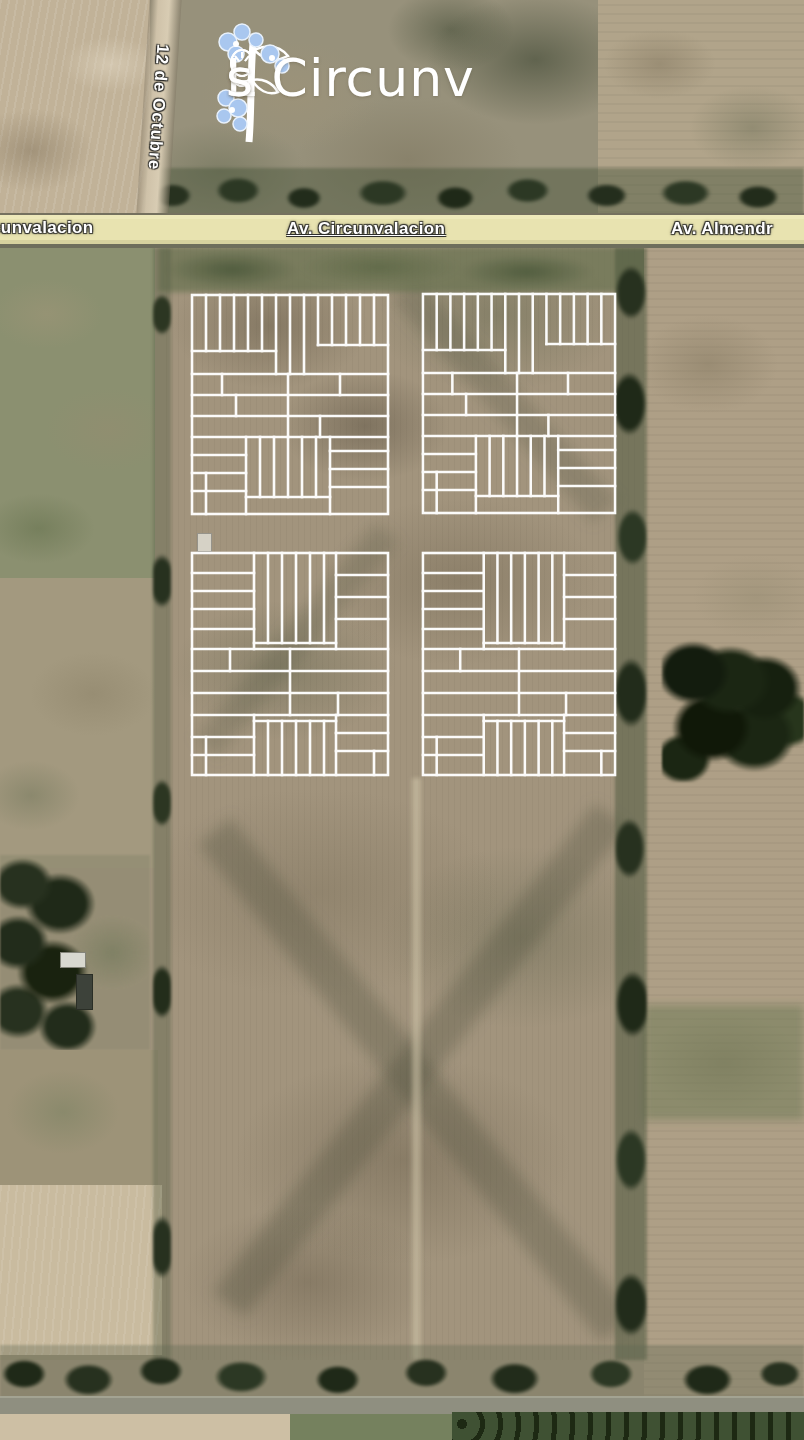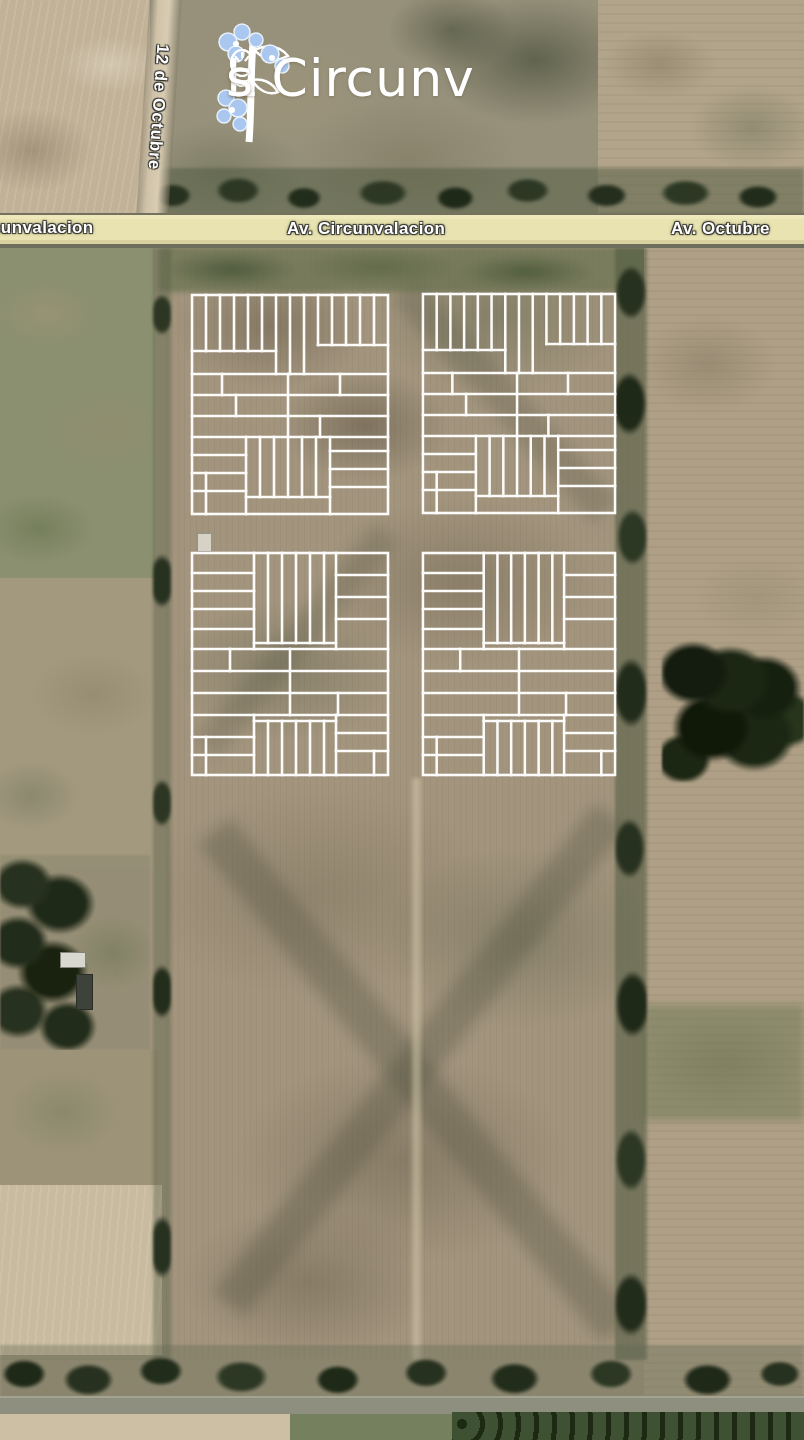--- a/index.html
+++ b/index.html
@@ -81,21 +81,21 @@
   
   .dirt-road{left:143px;top:-10px;width:32px;height:235px;transform:rotate(3.5deg);
     background:linear-gradient(90deg, rgba(120,110,92,.4), var(--dirt-road,#cfc2a9) 28%, #d8ccb3 62%, rgba(120,110,92,.4));}
   .road-h{left:0;top:213px;width:804px;height:35px;
     background:linear-gradient(#75715f 0 2px, #eee9ba 2px 6px, var(--road-fill,#e8e3b0) 6px 27px, #d7d29f 27px 31px, #6e6e5c 31px 35px);}
   .road-label{position:absolute;font-size:17px;font-weight:bold;color:var(--label-text,#fff);
     letter-spacing:.4px;white-space:nowrap;
     text-shadow:-1px -1px 1px rgba(45,45,42,.95), 1px -1px 1px rgba(45,45,42,.95),
                 -1px 1px 1px rgba(45,45,42,.95), 1px 1px 1px rgba(45,45,42,.95), 0 0 4px rgba(0,0,0,.4);}
   .lbl-left{left:-9px;top:218px;}
-  .lbl-center{left:287px;top:219px;}
+  .lbl-center{left:287px;top:219px;text-decoration:underline;}
   .lbl-right{left:671px;top:219px;}
   .lbl-cross{left:148px;top:44px;writing-mode:vertical-rl;transform:rotate(4deg);
     font-size:17px;font-weight:bold;color:var(--label-text,#fff);letter-spacing:1px;
     text-shadow:-1px -1px 1px rgba(45,45,42,.95), 1px -1px 1px rgba(45,45,42,.95),
                 -1px 1px 1px rgba(45,45,42,.95), 1px 1px 1px rgba(45,45,42,.95);}
 
   
   .strip-green{left:158px;top:247px;width:492px;height:45px;filter:blur(2.5px);
     background-image:
       radial-gradient(90px 26px at 15% 50%, rgba(70,84,54,.8), transparent 75%),
@@ -228,21 +228,21 @@
 
   <div class="bottom-trees"></div>
   <div class="bottom-road"></div>
   <div class="orchard"></div>
   <div class="bottom-left-field"></div>
   <div class="bottom-mid-green"></div>
 
   <div class="road-h"></div>
   <div class="road-label lbl-left">cunvalacion</div>
   <div class="road-label lbl-center">Av. Circunvalacion</div>
-  <div class="road-label lbl-right">Av. Octubre</div>
+  <div class="road-label lbl-right">Av. Almendr</div>
   <div class="lbl-cross">12 de Octubre</div>
 
   <div class="shed"></div>
 
   <div class="lot-block b1">
       <svg viewBox="0 0 200 223" preserveAspectRatio="none" style="width: 100%; height: 100%; display: block;">
         <rect x="2" y="2" width="196" height="219" fill="none" stroke="#ffffff" stroke-width="2.6" stroke-linecap="square"></rect>
         <line x1="2" y1="58" x2="86" y2="58" stroke="#ffffff" stroke-width="2.6" stroke-linecap="square"></line>
         <line x1="128" y1="52" x2="198" y2="52" stroke="#ffffff" stroke-width="2.6" stroke-linecap="square"></line>
         <line x1="2" y1="81" x2="198" y2="81" stroke="#ffffff" stroke-width="2.6" stroke-linecap="square"></line>

